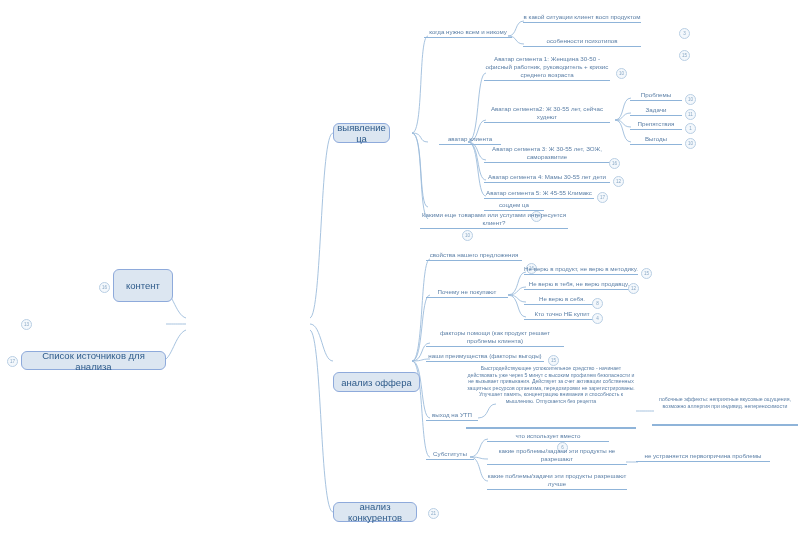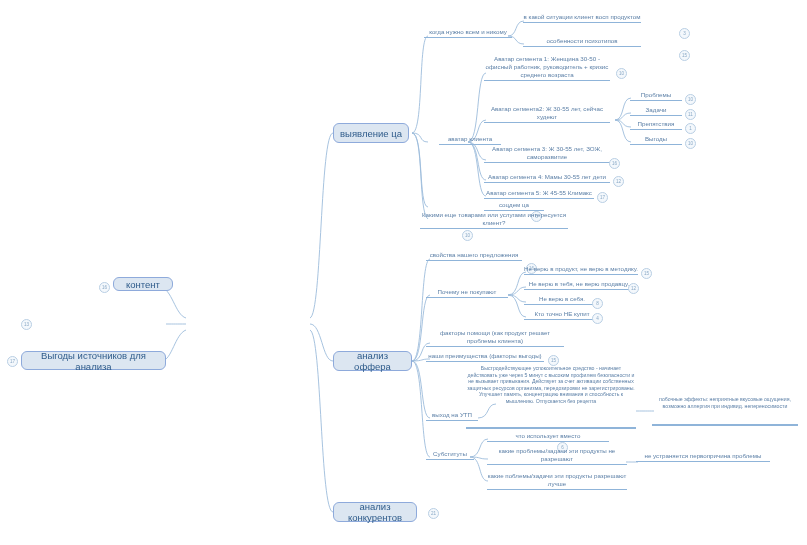--- a/index.html
+++ b/index.html
@@ -135,33 +135,33 @@
       <path d="M470 457 C 482 457, 478 459, 488 459"></path>
       <path d="M470 457 C 482 457, 478 481, 488 481"></path>
 
       <path d="M626 462 C 634 462, 630 462, 638 462"></path>
 
       <path d="M636 411 C 646 411, 646 411, 654 411"></path>
     </g>
   </svg>
 
 
-  <div class="l1-node" style="left:113px;top:277px;width:60px;height:14px;">
+  <div class="l1-node" style="left:113px;top:269px;width:60px;height:33px;">
     <span>контент</span>
   </div>
   <div class="badge" style="left:99px;top:282px;">16</div>
 
   <div class="badge" style="left:21px;top:319px;">13</div>
 
   <div class="l1-node" style="left:21px;top:351px;width:145px;height:19px;">
-    <span>Выгоды источников для анализа</span>
+    <span>Список источников для анализа</span>
   </div>
   <div class="badge" style="left:7px;top:356px;">17</div>
 
-  <div class="l1-node" style="left:333px;top:123px;width:76px;height:20px;justify-content:center;">
+  <div class="l1-node" style="left:333px;top:123px;width:57px;height:20px;justify-content:center;">
     <span>выявление ца</span>
   </div>
 
   <div class="leaf" style="left:424px;top:28px;width:88px;">когда нужно всем и никому</div>
   <div class="leaf" style="left:523px;top:13px;width:118px;">в какой ситуации клиент восп продуктом</div>
   <div class="badge" style="left:679px;top:28px;">3</div>
   <div class="leaf" style="left:523px;top:37px;width:118px;">особенности психотипов</div>
   <div class="badge" style="left:679px;top:50px;">15</div>
 
   <div class="leaf" style="left:439px;top:135px;width:62px;">аватар клиента</div>
@@ -187,21 +187,21 @@
 
   <div class="leaf" style="left:484px;top:189px;width:110px;">Аватар сегмента 5: Ж 45-55 Климакс</div>
   <div class="badge" style="left:597px;top:192px;">17</div>
 
   <div class="leaf" style="left:484px;top:201px;width:60px;">соцдем ца</div>
   <div class="badge" style="left:531px;top:211px;">6</div>
 
   <div class="leaf" style="left:420px;top:211px;width:148px;">Какими еще товарами или услугами интересуется клиент?</div>
   <div class="badge" style="left:462px;top:230px;">10</div>
 
-  <div class="l1-node" style="left:333px;top:351px;width:79px;height:20px;">
+  <div class="l1-node" style="left:333px;top:372px;width:87px;height:20px;">
     <span>анализ оффера</span>
   </div>
 
   <div class="leaf" style="left:426px;top:251px;width:96px;">свойства нашего предложения</div>
   <div class="badge" style="left:526px;top:263px;">16</div>
 
   <div class="leaf" style="left:426px;top:288px;width:82px;">Почему не покупают</div>
 
   <div class="leaf" style="left:524px;top:265px;width:114px;">Не верю в продукт, не верю в методику.</div>
   <div class="badge" style="left:641px;top:268px;">15</div>

